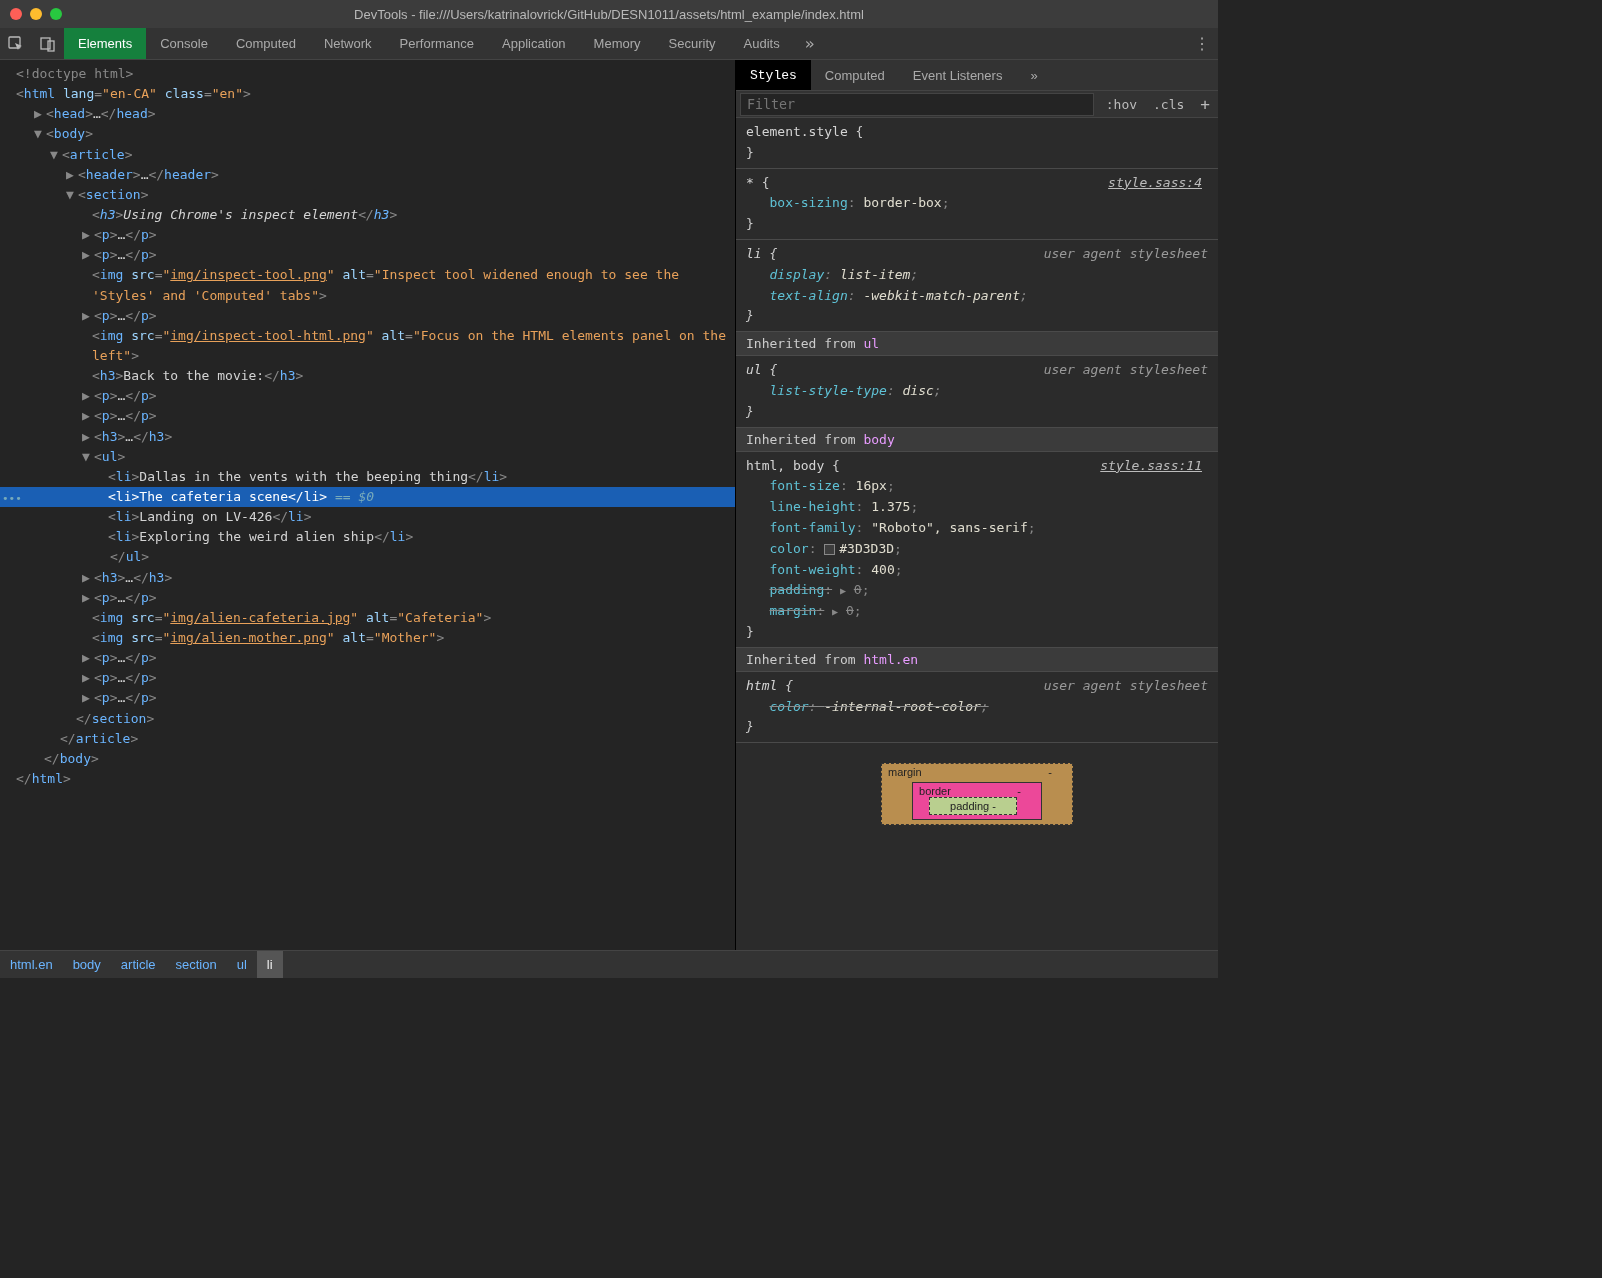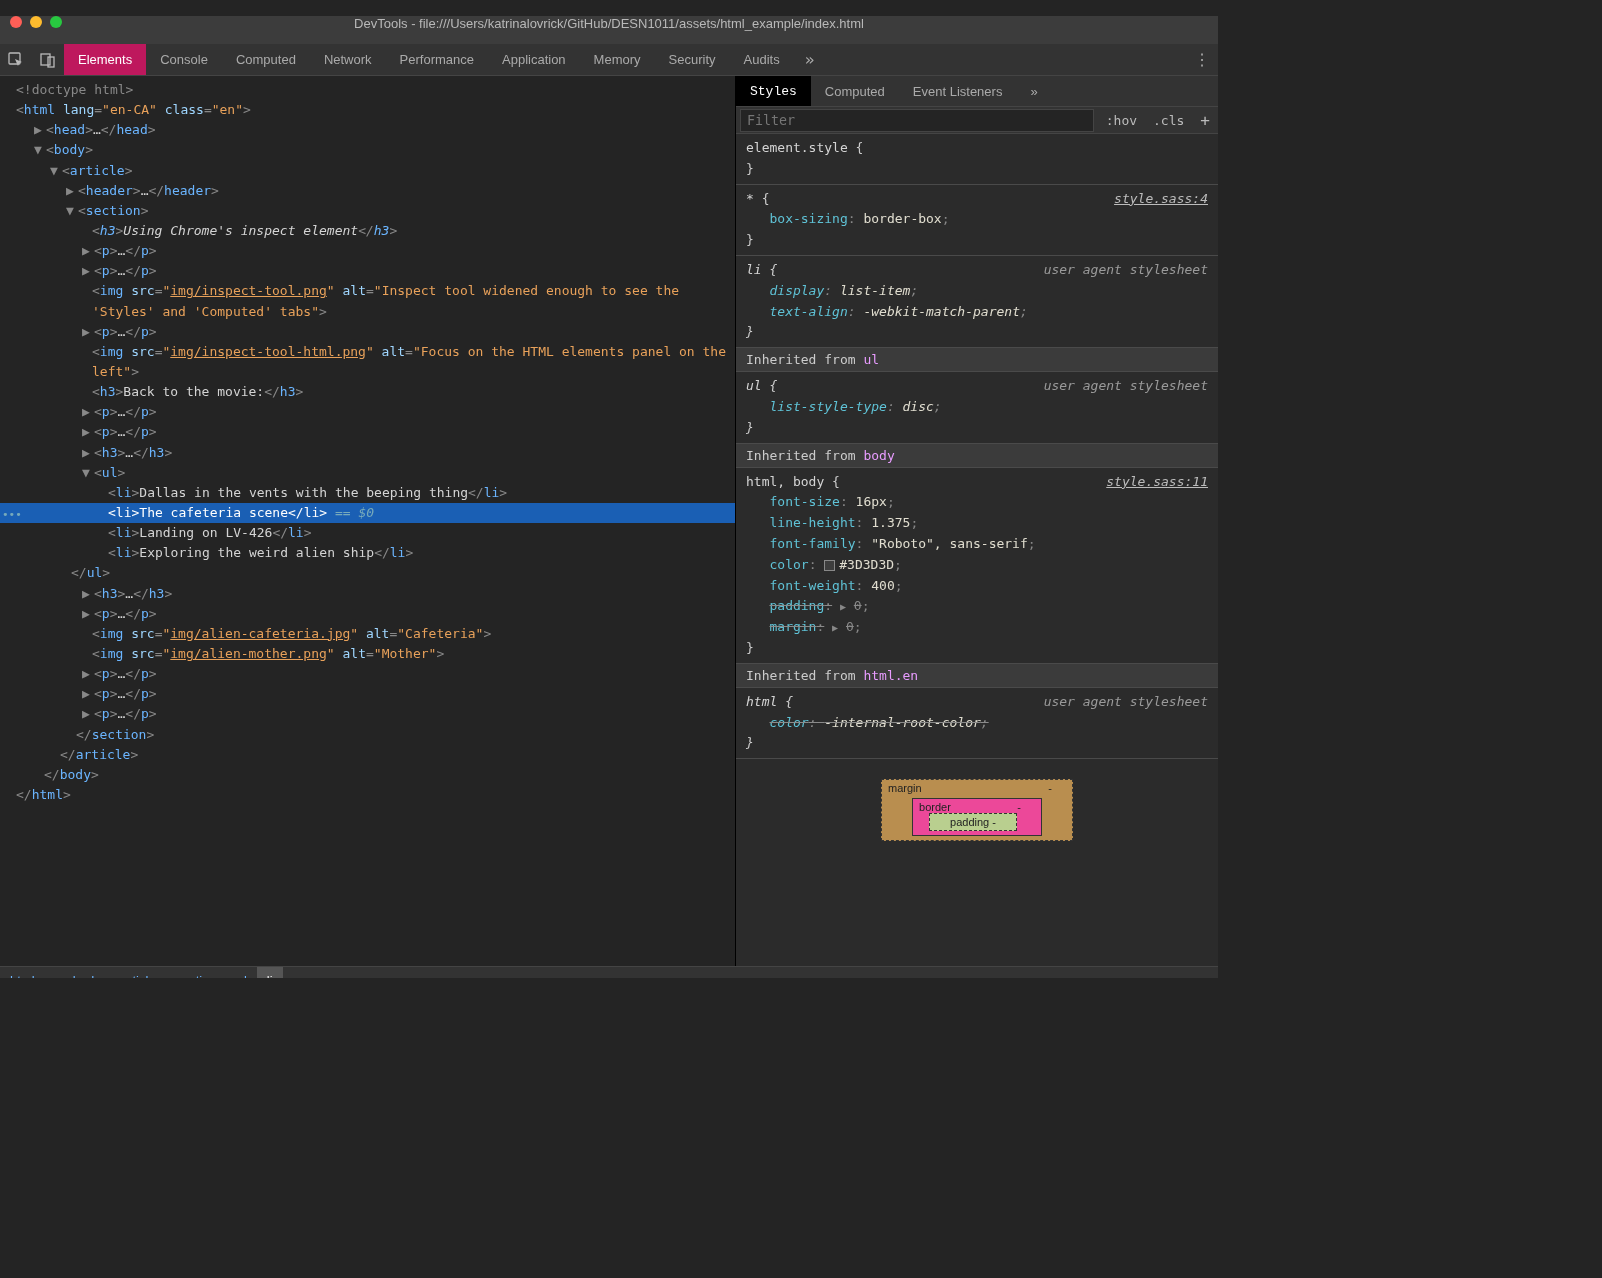--- a/index.html
+++ b/index.html
@@ -9,23 +9,22 @@
   background: #242424;
   color: #ccc;
   width: 1218px;
   height: 978px;
   overflow: hidden;
 }
 .titlebar {
   height: 28px;
   background: #3c3c3c;
   display: flex;
-  align-items: flex-start;
+  align-items: center;
   position: relative;
-  margin-top: 16px;
 }
 .traffic-lights {
   display: flex;
   gap: 8px;
   padding-left: 10px;
 }
 .tl { width: 12px; height: 12px; border-radius: 50%; }
 .tl.red { background: #ff5f57; }
 .tl.yellow { background: #febc2e; }
 .tl.green { background: #28c840; }
@@ -54,21 +53,21 @@
 }
 .tab {
   padding: 0 14px;
   display: flex;
   align-items: center;
   color: #aaa;
   font-family: -apple-system, sans-serif;
   font-size: 13px;
   cursor: pointer;
 }
-.tab.active { background: #be185d; color: #fff; }
+.tab.active { background: #15803d; color: #fff; }
 .toolbar .spacer { flex: 1; }
 .main {
   display: flex;
   height: calc(100% - 28px - 32px - 28px);
 }
 .elements-panel {
   width: 735px;
   background: #242424;
   color: #ccc;
   overflow: auto;
@@ -136,21 +135,21 @@
 .selector { color:#d4d4d4; }
 .selector.pink { color:#e89cff; }
 .brace { color:#ccc; }
 .prop { color:#5fc2d6; }
 .propval { color:#e0ddcf; }
 .italic { font-style: italic; }
 .link {
   color:#bcbcbc;
   text-decoration: underline;
   position:absolute;
-  right:10px;
+  right:16px;
   top:4px;
   font-style:italic;
 }
 .ua-label {
   color:#9a9a9a;
   font-style:italic;
   position:absolute;
   right:10px;
   top:4px;
 }
@@ -261,21 +260,21 @@
     <div class="line" style="padding-left:92px;"><span class="punct">&lt;</span><span class="tag">img</span> <span class="attr">src</span><span class="punct">=</span><span class="val">"<span class="underline">img/inspect-tool-html.png</span>"</span> <span class="attr">alt</span><span class="punct">=</span><span class="val">"<span>Focus on the HTML elements panel on the left</span>"</span><span class="punct">&gt;</span></div>
     <div class="line" style="padding-left:92px;"><span class="punct">&lt;</span><span class="tag">h3</span><span class="punct">&gt;</span><span class="text">Back to the movie:</span><span class="punct">&lt;/</span><span class="tag">h3</span><span class="punct">&gt;</span></div>
     <div class="line" style="padding-left:80px;"><span class="triangle">▶</span><span class="punct">&lt;</span><span class="tag">p</span><span class="punct">&gt;</span><span class="text">…</span><span class="punct">&lt;/</span><span class="tag">p</span><span class="punct">&gt;</span></div>
     <div class="line" style="padding-left:80px;"><span class="triangle">▶</span><span class="punct">&lt;</span><span class="tag">p</span><span class="punct">&gt;</span><span class="text">…</span><span class="punct">&lt;/</span><span class="tag">p</span><span class="punct">&gt;</span></div>
     <div class="line" style="padding-left:80px;"><span class="triangle">▶</span><span class="punct">&lt;</span><span class="tag">h3</span><span class="punct">&gt;</span><span class="text">…</span><span class="punct">&lt;/</span><span class="tag">h3</span><span class="punct">&gt;</span></div>
     <div class="line" style="padding-left:80px;"><span class="triangle">▼</span><span class="punct">&lt;</span><span class="tag">ul</span><span class="punct">&gt;</span></div>
     <div class="line" style="padding-left:108px;"><span class="punct">&lt;</span><span class="tag">li</span><span class="punct">&gt;</span><span class="text">Dallas in the vents with the beeping thing</span><span class="punct">&lt;/</span><span class="tag">li</span><span class="punct">&gt;</span></div>
     <div class="line selected" style="padding-left:108px;position:relative;"><span class="gutter-dots" style="top:3px;">•••</span><span class="punct">&lt;</span><span class="tag">li</span><span class="punct">&gt;</span><span class="text">The cafeteria scene</span><span class="punct">&lt;/</span><span class="tag">li</span><span class="punct">&gt;</span> <span class="eq0">== $0</span></div>
     <div class="line" style="padding-left:108px;"><span class="punct">&lt;</span><span class="tag">li</span><span class="punct">&gt;</span><span class="text">Landing on LV-426</span><span class="punct">&lt;/</span><span class="tag">li</span><span class="punct">&gt;</span></div>
     <div class="line" style="padding-left:108px;"><span class="punct">&lt;</span><span class="tag">li</span><span class="punct">&gt;</span><span class="text">Exploring the weird alien ship</span><span class="punct">&lt;/</span><span class="tag">li</span><span class="punct">&gt;</span></div>
-    <div class="line" style="padding-left:71px;"><span class="punct">&lt;/</span><span class="tag">ul</span><span class="punct">&gt;</span></div>
+    <div class="line" style="padding-left:110px;"><span class="punct">&lt;/</span><span class="tag">ul</span><span class="punct">&gt;</span></div>
     <div class="line" style="padding-left:80px;"><span class="triangle">▶</span><span class="punct">&lt;</span><span class="tag">h3</span><span class="punct">&gt;</span><span class="text">…</span><span class="punct">&lt;/</span><span class="tag">h3</span><span class="punct">&gt;</span></div>
     <div class="line" style="padding-left:80px;"><span class="triangle">▶</span><span class="punct">&lt;</span><span class="tag">p</span><span class="punct">&gt;</span><span class="text">…</span><span class="punct">&lt;/</span><span class="tag">p</span><span class="punct">&gt;</span></div>
     <div class="line" style="padding-left:92px;"><span class="punct">&lt;</span><span class="tag">img</span> <span class="attr">src</span><span class="punct">=</span><span class="val">"<span class="underline">img/alien-cafeteria.jpg</span>"</span> <span class="attr">alt</span><span class="punct">=</span><span class="val">"<span>Cafeteria</span>"</span><span class="punct">&gt;</span></div>
     <div class="line" style="padding-left:92px;"><span class="punct">&lt;</span><span class="tag">img</span> <span class="attr">src</span><span class="punct">=</span><span class="val">"<span class="underline">img/alien-mother.png</span>"</span> <span class="attr">alt</span><span class="punct">=</span><span class="val">"<span>Mother</span>"</span><span class="punct">&gt;</span></div>
     <div class="line" style="padding-left:80px;"><span class="triangle">▶</span><span class="punct">&lt;</span><span class="tag">p</span><span class="punct">&gt;</span><span class="text">…</span><span class="punct">&lt;/</span><span class="tag">p</span><span class="punct">&gt;</span></div>
     <div class="line" style="padding-left:80px;"><span class="triangle">▶</span><span class="punct">&lt;</span><span class="tag">p</span><span class="punct">&gt;</span><span class="text">…</span><span class="punct">&lt;/</span><span class="tag">p</span><span class="punct">&gt;</span></div>
     <div class="line" style="padding-left:80px;"><span class="triangle">▶</span><span class="punct">&lt;</span><span class="tag">p</span><span class="punct">&gt;</span><span class="text">…</span><span class="punct">&lt;/</span><span class="tag">p</span><span class="punct">&gt;</span></div>
     <div class="line" style="padding-left:76px;"><span class="punct">&lt;/</span><span class="tag">section</span><span class="punct">&gt;</span></div>
     <div class="line" style="padding-left:60px;"><span class="punct">&lt;/</span><span class="tag">article</span><span class="punct">&gt;</span></div>
     <div class="line" style="padding-left:44px;"><span class="punct">&lt;/</span><span class="tag">body</span><span class="punct">&gt;</span></div>

